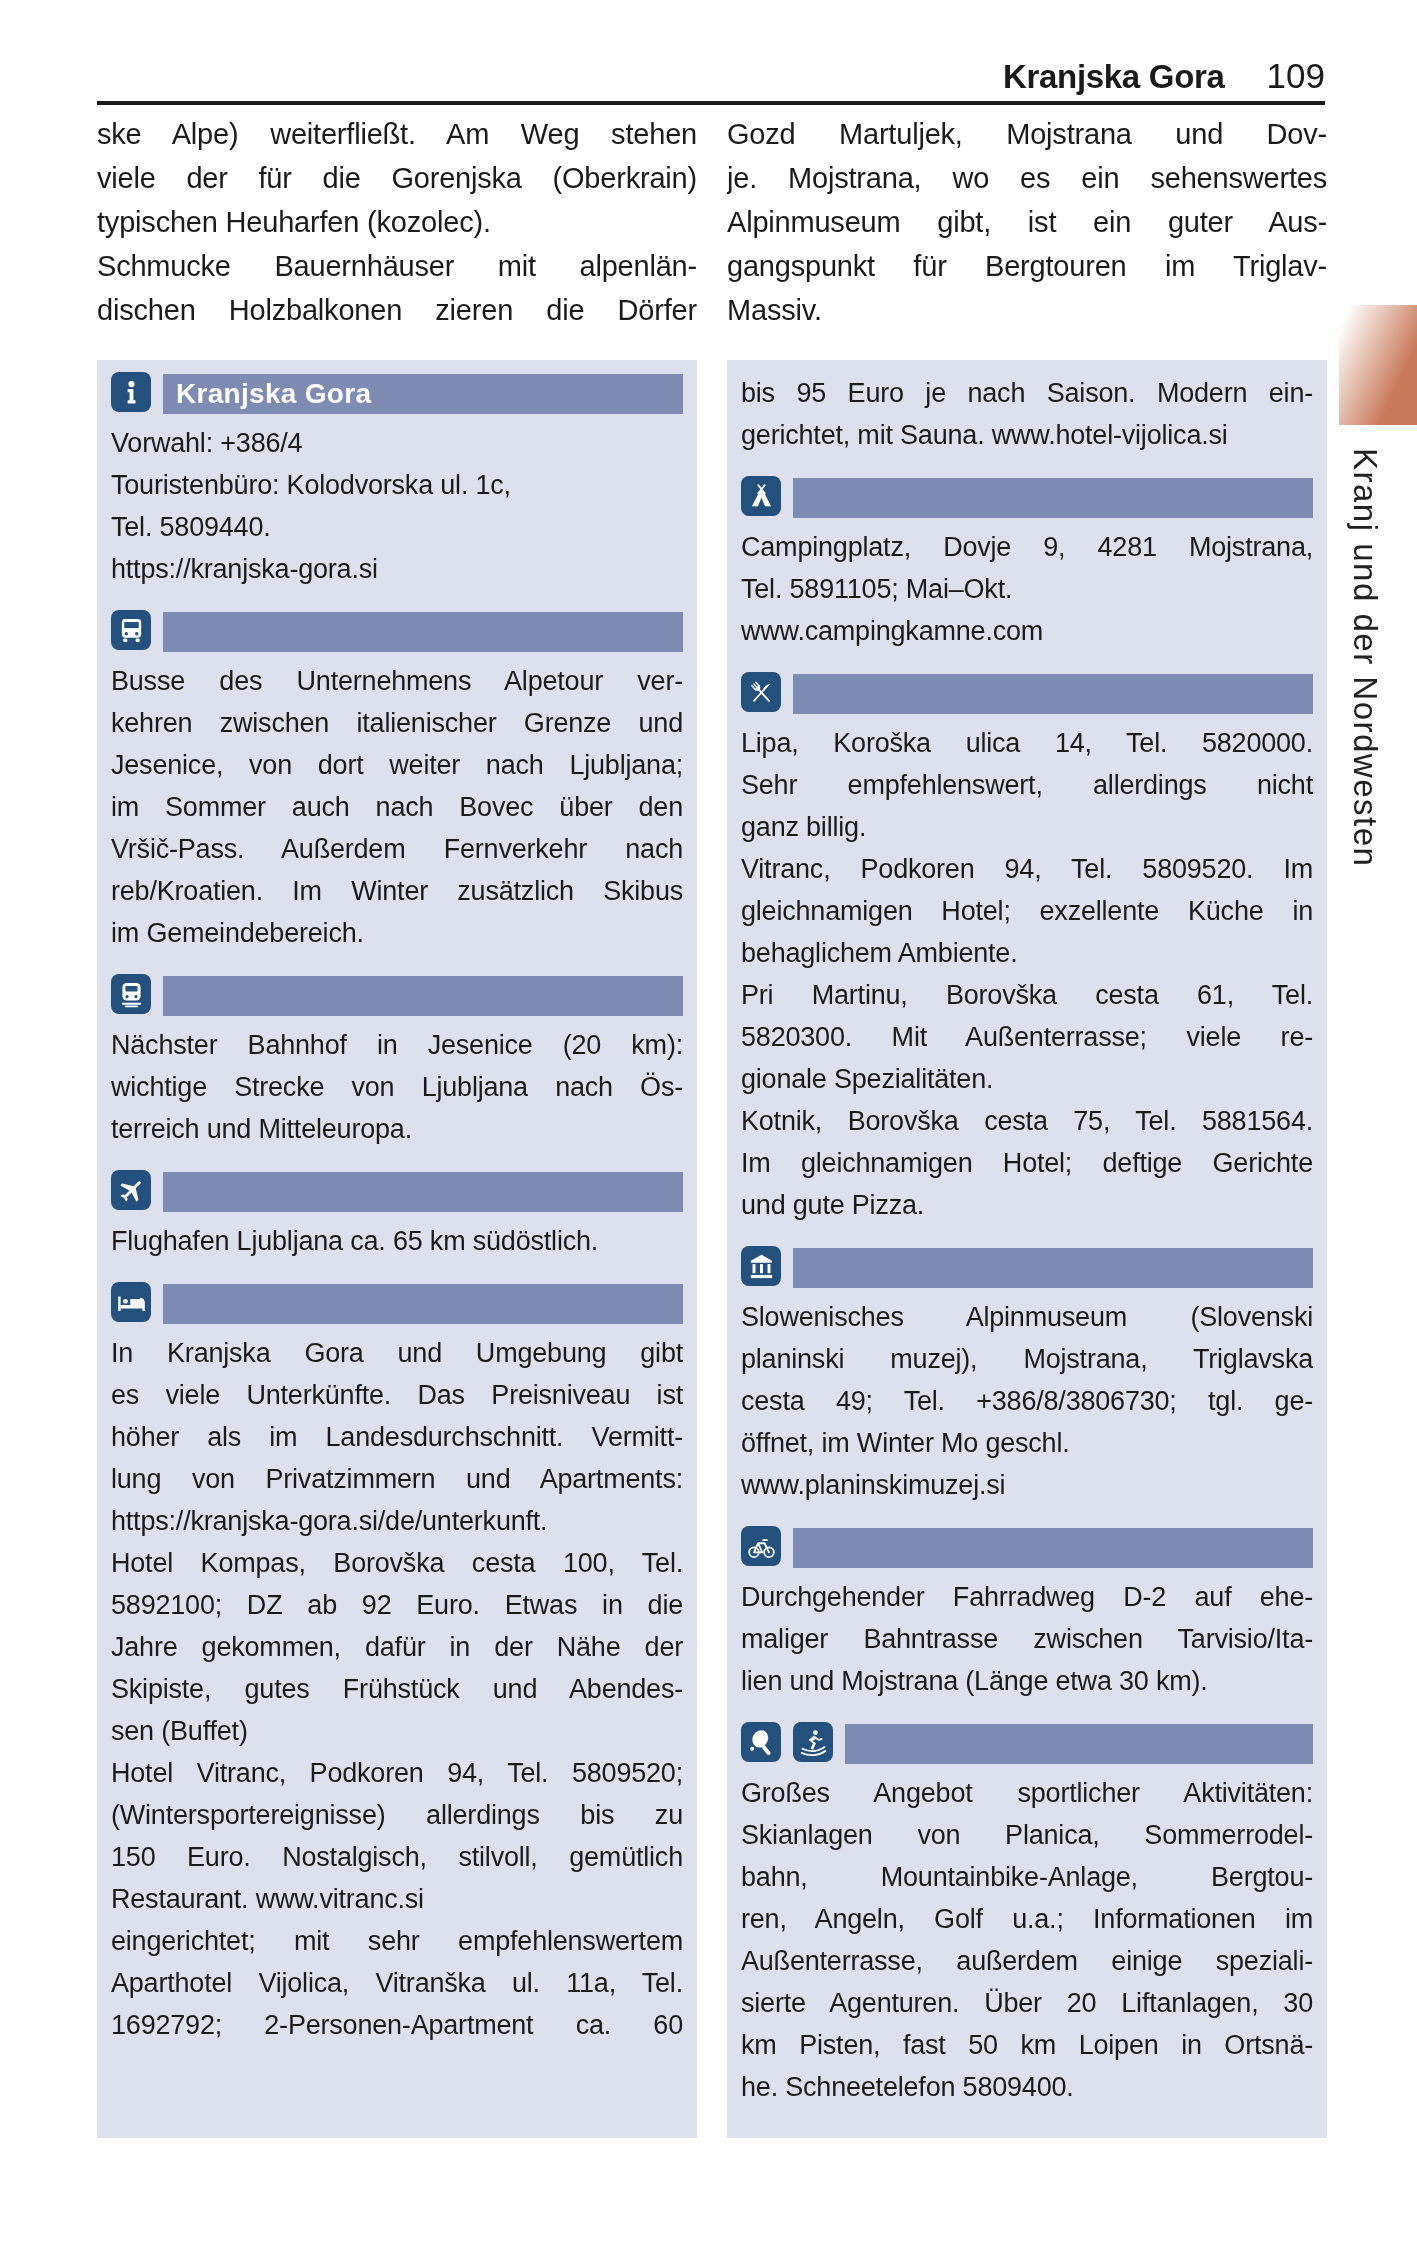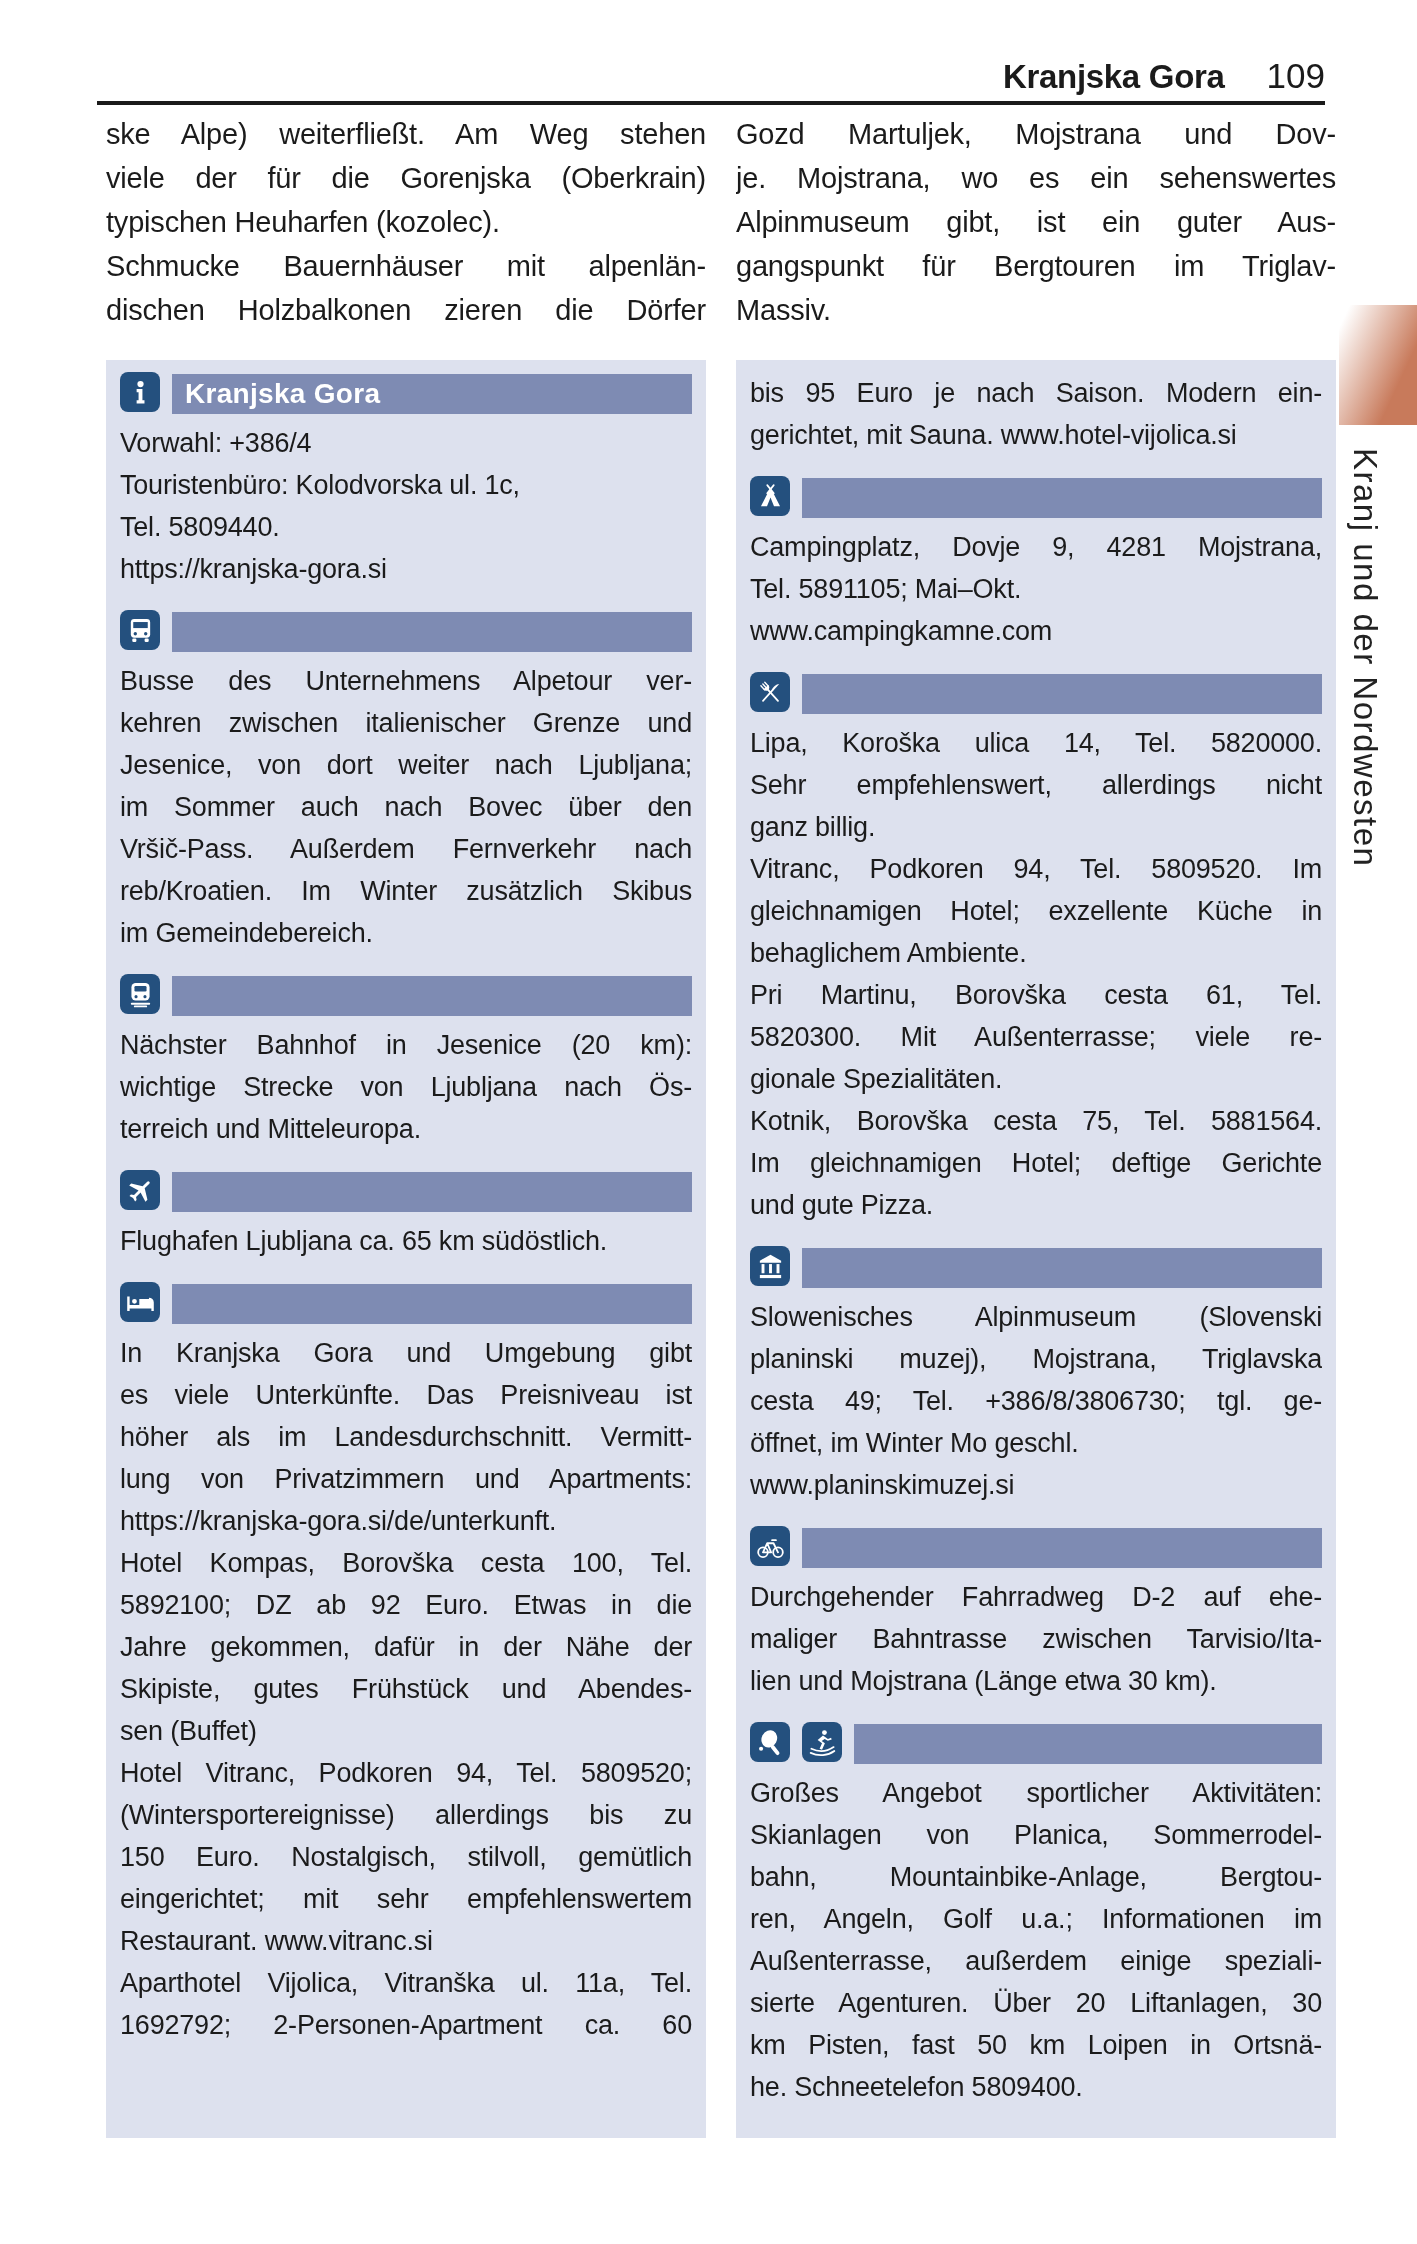--- a/index.html
+++ b/index.html
@@ -11,21 +11,21 @@
   .page{position:absolute;inset:0;overflow:hidden;}
 
   
   .header{position:absolute;left:97px;width:1228px;top:56px;
           display:flex;justify-content:flex-end;align-items:baseline;gap:42px;}
   .htitle{font-weight:bold;font-size:33px;letter-spacing:-0.3px;}
   .hnum{font-size:35px;}
   .rule{position:absolute;left:97px;width:1228px;top:101px;height:4px;background:#1a1a1a;}
 
   
-  .cols{position:absolute;left:97px;top:112px;width:1230px;display:flex;gap:30px;margin-left:9px;}
+  .cols{position:absolute;left:97px;top:112px;width:1230px;display:flex;gap:30px;}
   .col{width:600px;flex:none;}
 
   
   .tl{font-size:27px;line-height:42px;height:42px;overflow:hidden;
       text-align:justify;text-align-last:auto;letter-spacing:-0.2px;white-space:nowrap;}
   .tl.j{text-align-last:justify;white-space:normal;}
   .tl .b{font-weight:normal;}
   .intro .tl{font-size:29px;line-height:44px;height:44px;}
 
   
@@ -148,22 +148,22 @@
             <div class="tl j"><span class="">lung von Privatzimmern und Apartments:</span></div>
             <div class="tl"><span class="">https://kranjska-gora.si/de/unterkunft.</span></div>
             <div class="tl j"><span class="b">Hotel Kompas</span><span class="">, Borovška cesta 100, Tel.</span></div>
             <div class="tl j"><span class="">5892100; DZ ab 92 Euro. Etwas in die</span></div>
             <div class="tl j"><span class="">Jahre gekommen, dafür in der Nähe der</span></div>
             <div class="tl j"><span class="">Skipiste, gutes Frühstück und Abendes-</span></div>
             <div class="tl"><span class="">sen (Buffet)</span></div>
             <div class="tl j"><span class="b">Hotel Vitranc</span><span class="">, Podkoren 94, Tel. 5809520;</span></div>
             <div class="tl j"><span class="">(Wintersportereignisse) allerdings bis zu</span></div>
             <div class="tl j"><span class="">150 Euro. Nostalgisch, stilvoll, gemütlich</span></div>
+            <div class="tl"><span class="">Restaurant. www.vitranc.si</span></div>
             <div class="tl j"><span class="">eingerichtet; mit sehr empfehlenswertem</span></div>
-            <div class="tl"><span class="">Restaurant. www.vitranc.si</span></div>
             <div class="tl j"><span class="b">Aparthotel Vijolica</span><span class="">, Vitranška ul. 11a, Tel.</span></div>
             <div class="tl j"><span class="">1692792; 2-Personen-Apartment ca. 60</span></div>
           </div>
         </div>
     </div>
     <div class="col">
       <div class="intro" id="intro-right">
           <div class="tl j"><span class="">Gozd Martuljek, Mojstrana und Dov-</span></div>
           <div class="tl j"><span class="">je. Mojstrana, wo es ein sehenswertes</span></div>
           <div class="tl j"><span class="b">Alpinmuseum</span><span class=""> gibt, ist ein guter Aus-</span></div>

